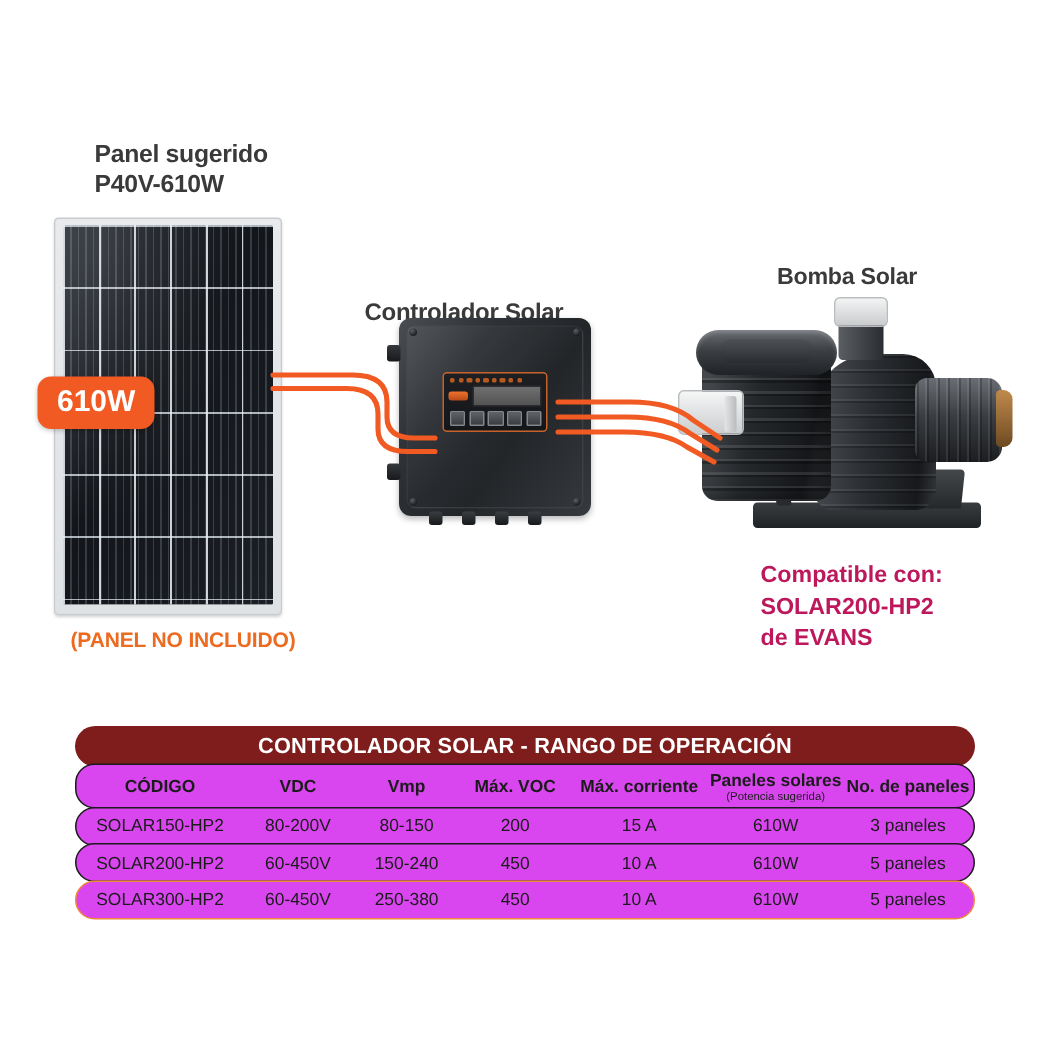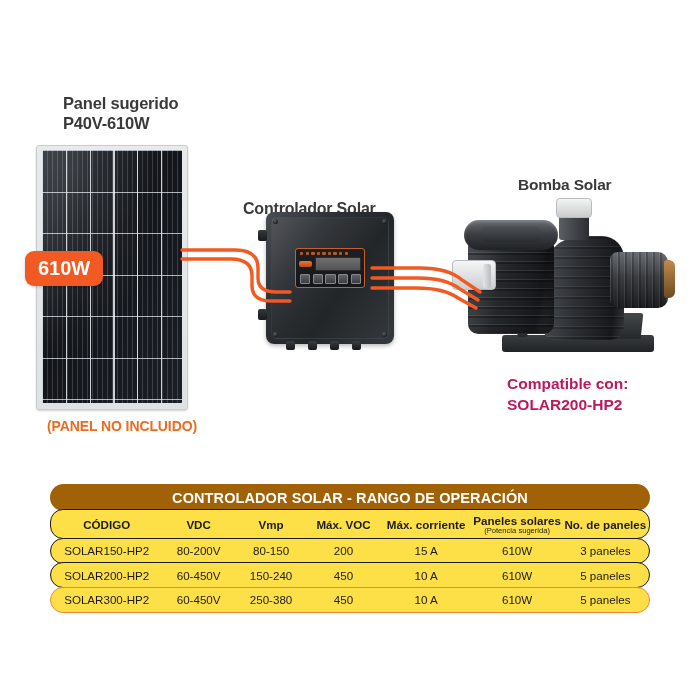--- a/index.html
+++ b/index.html
@@ -319,26 +319,26 @@
     width: 600px;
   }
   .t-row {
     position: relative;
     box-sizing: border-box;
     display: flex;
     align-items: center;
     height: 24px;
     border: 1.6px solid #1b1b1b;
     border-radius: 13px;
-    background: #fde047;
+    background: #d946ef;
     margin-top: -1.6px;
   }
   #t-title {
     height: 27px;
-    background: #a16207;
+    background: #7f1d1d;
     border-radius: 14px;
     border: none;
     color: #ffffff;
     font-weight: bold;
     font-size: 14.5px;
     justify-content: center;
     letter-spacing: 0.1px;
     margin-top: 0;
   }
   #t-head {
@@ -446,20 +446,21 @@
     <div class="p-outlet"></div>
     <div class="p-white-top"></div>
     <div class="p-white-in"></div>
     <div class="p-motor"></div>
     <div class="p-motor-cap"></div>
   </div>
 
   <div id="pump-compat">
     <span>Compatible con:</span>
     <span>SOLAR200-HP2</span>
+    <span>de EVANS</span>
   </div>
 
   <svg class="cables" width="700" height="700" viewBox="0 0 700 700">
 
     <path d="M182,250 L235,250 Q258,250 258,268 L258,278 Q258,292 276,292 L290,292" fill="none" stroke="#F15A22" stroke-width="3.4" stroke-linecap="round"></path>
     <path d="M182,259 L231,259 Q252,259 252,276 L252,286 Q252,301 272,301 L290,301" fill="none" stroke="#F15A22" stroke-width="3.4" stroke-linecap="round"></path>
 
     <path d="M372,268 L420,268 Q448,268 462,280 L480,292" fill="none" stroke="#F15A22" stroke-width="3.4" stroke-linecap="round"></path>
     <path d="M372,278 L418,278 Q446,278 460,289 L478,300" fill="none" stroke="#F15A22" stroke-width="3.4" stroke-linecap="round"></path>
     <path d="M372,288 L416,288 Q444,288 458,298 L476,308" fill="none" stroke="#F15A22" stroke-width="3.4" stroke-linecap="round"></path>

